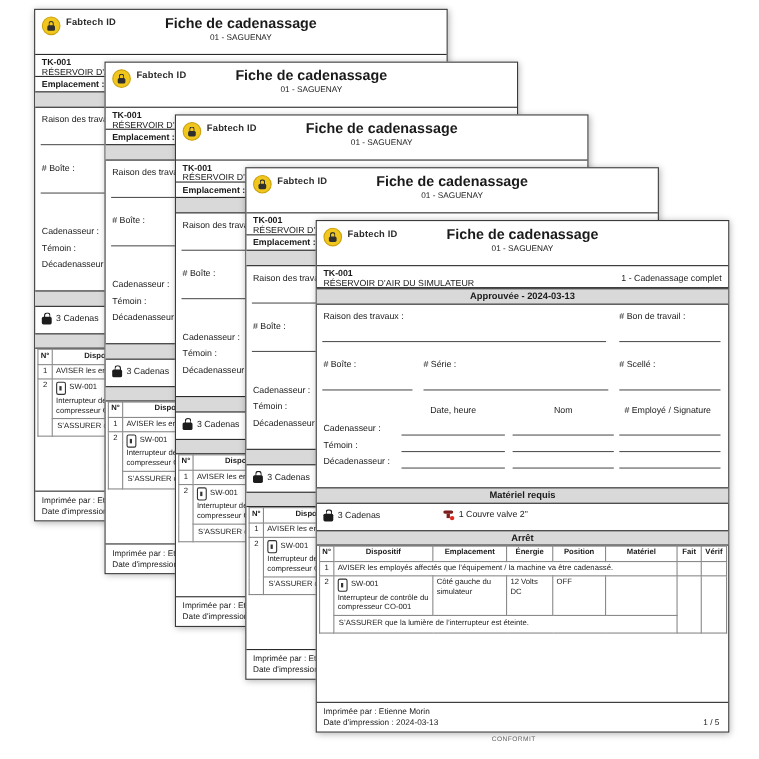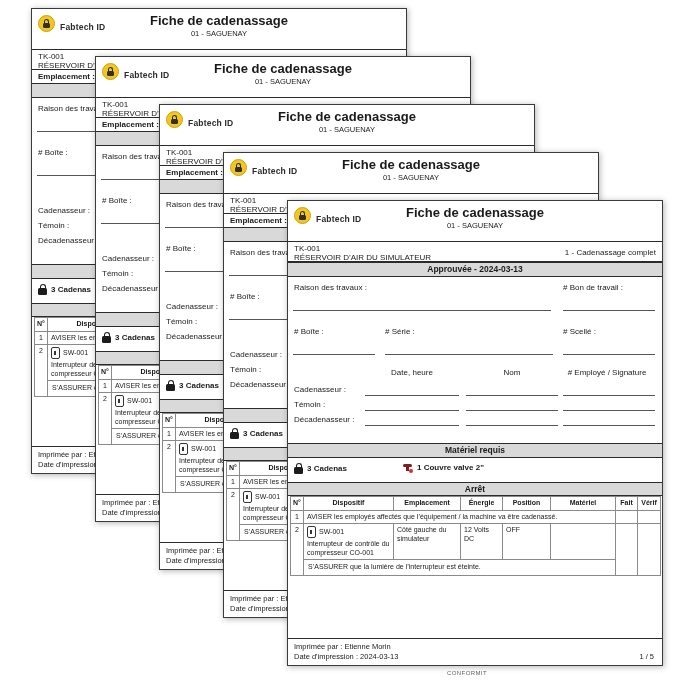--- a/index.html
+++ b/index.html
@@ -15,31 +15,31 @@
     position:absolute;width:376px;height:466px;box-sizing:border-box;
     background:#fff;border:1px solid #3a3a3a;
     box-shadow:1px 1px 6px rgba(0,0,0,.30);
     display:flex;flex-direction:column;
     font-size:8px;line-height:10px;
   }
   .hr{border-top:1px solid #2b2b2b;height:0;flex:none;}
 
   
   .hd{height:40px;position:relative;flex:none;}
-  .brand{position:absolute;left:6px;top:6px;display:flex;align-items:flex-end;gap:5px;}
+  .brand{position:absolute;left:6px;top:6px;display:flex;align-items:flex-start;gap:5px;}
   .logo-badge{width:15px;height:15px;border-radius:50%;background:#f2c71d;border:1px solid #caa10e;position:relative;flex:none;}
   .logo-badge::before{content:'';position:absolute;left:5px;top:2.5px;width:3.4px;height:4px;border:1.4px solid #2f2f2f;border-bottom:none;border-radius:3px 3px 0 0;}
   .logo-badge::after{content:'';position:absolute;left:3.6px;top:6.6px;width:7px;height:5px;background:#2f2f2f;border-radius:1.5px;}
   .brand-name{font-size:8.5px;font-weight:600;color:#2b2b2b;letter-spacing:.2px;}
   .title{position:absolute;left:0;right:0;top:5px;text-align:center;font-size:13px;font-weight:700;line-height:14px;}
   .subtitle{position:absolute;left:0;right:0;top:20px;text-align:center;font-size:7.5px;color:#222;}
 
   
   .equip{height:19px;flex:none;display:flex;justify-content:space-between;padding:2px 6px 0 6px;box-sizing:border-box;}
-  .equip-tag{font-weight:400;font-size:8px;line-height:9px;}
+  .equip-tag{font-weight:700;font-size:8px;line-height:9px;}
   .equip-name{font-size:8px;line-height:9px;}
   .equip-type{align-self:center;font-size:8px;}
 
   
   .locrow{height:13px;flex:none;display:flex;justify-content:space-between;align-items:center;padding:0 6px;}
   .b{font-weight:700;}
 
   
   .bar{flex:none;background:#d9d9d9;border-top:1px solid #2b2b2b;border-bottom:1px solid #2b2b2b;
        text-align:center;font-weight:700;font-size:8.5px;box-sizing:border-box;}
@@ -47,21 +47,21 @@
   .bar.h14{height:14px;line-height:12px;}
 
   
   .form{height:166px;flex:none;position:relative;font-size:8px;}
   .form .lab{position:absolute;white-space:nowrap;}
   .line{position:absolute;height:0;border-top:1px solid #555;}
   .colhead{position:absolute;text-align:center;font-size:8px;}
 
   
   .mat{height:24px;flex:none;position:relative;}
-  .mat-item{position:absolute;top:5px;display:flex;align-items:center;gap:4px;font-weight:bold;}
+  .mat-item{position:absolute;top:5px;display:flex;align-items:center;gap:4px;}
   .padlock-icon{display:inline-block;position:relative;width:9px;height:7px;background:#1c1c1c;border-radius:1.5px;margin-top:4px;flex:none;}
   .padlock-icon::before{content:'';position:absolute;top:-4.5px;left:1.6px;width:4px;height:4px;border:1.5px solid #1c1c1c;border-bottom:none;border-radius:4px 4px 0 0;}
   .valve-icon{display:inline-block;position:relative;width:10px;height:10px;flex:none;}
   .valve-icon::before{content:'';position:absolute;left:0;top:1px;width:9px;height:3px;background:#7d1d1d;border-radius:1.5px;}
   .valve-icon .stem{position:absolute;left:3px;top:3.5px;width:3px;height:4.5px;background:#7d1d1d;}
   .valve-icon::after{content:'';position:absolute;right:0;bottom:0;width:4.5px;height:4.5px;border-radius:50%;background:#e02a1e;}
 
   
   table.arret{border-collapse:collapse;margin:0 2px;flex:none;table-layout:fixed;width:370px;}
   table.arret th,table.arret td{border:1px solid #8a8a8a;font-size:7px;line-height:8.5px;padding:2px 3px;vertical-align:top;box-sizing:border-box;}

